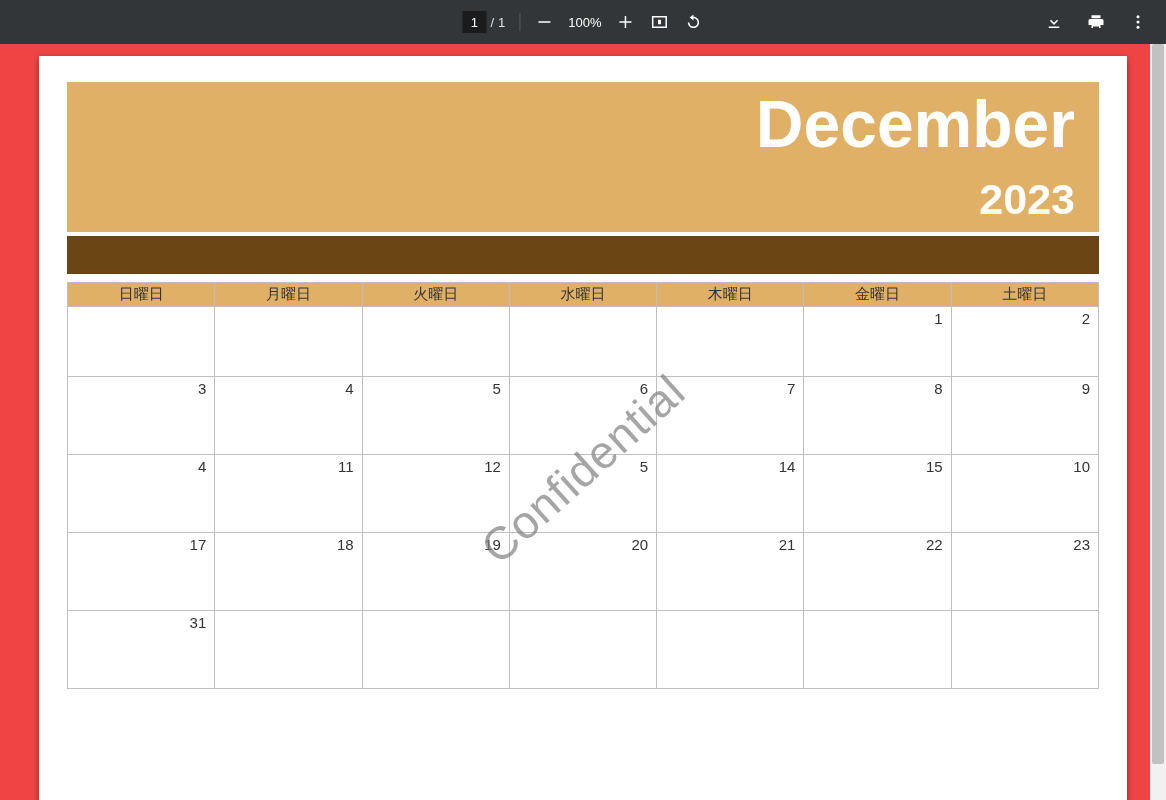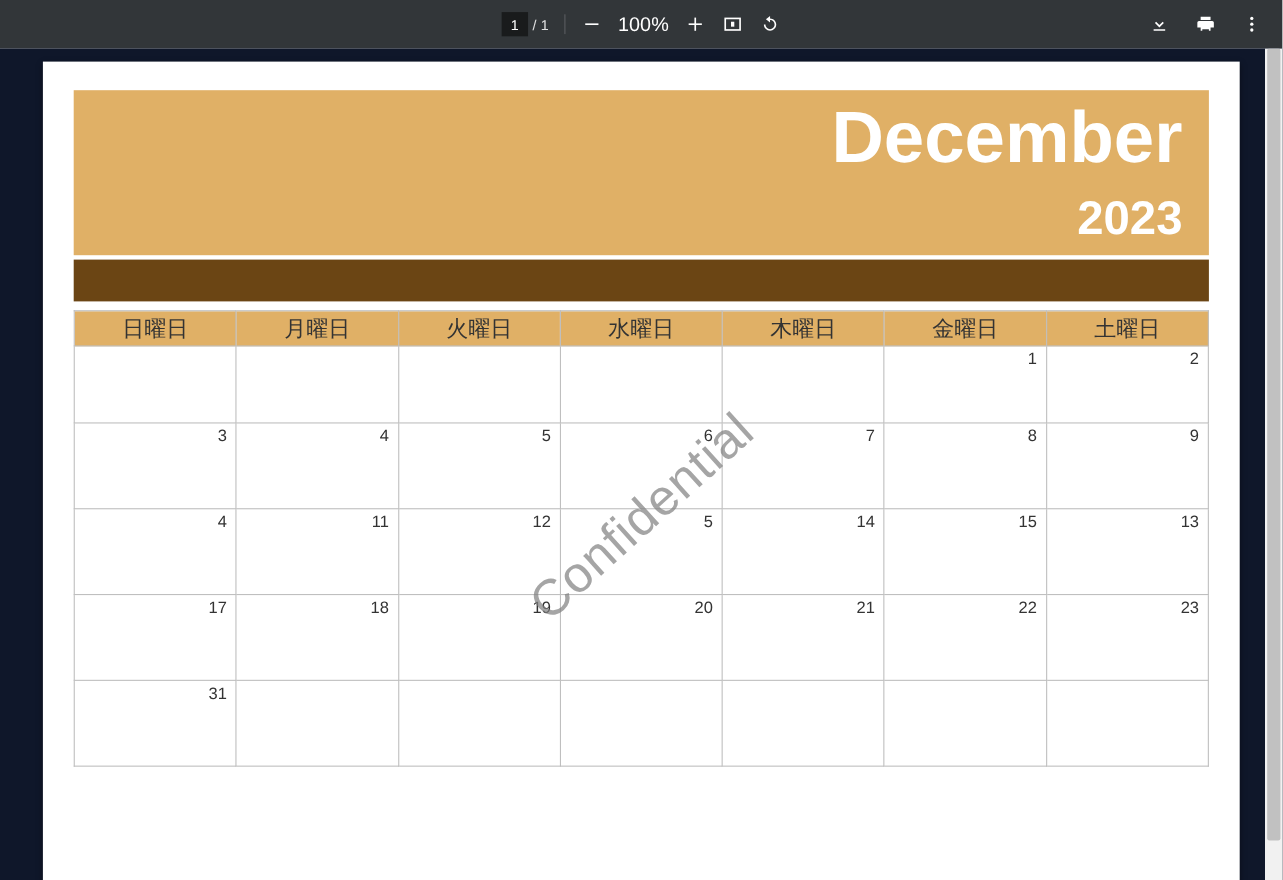--- a/index.html
+++ b/index.html
@@ -25,28 +25,28 @@
   }
   .toolbar .page-group { display: flex; align-items: center; gap: 4px; }
   .toolbar .page-input {
     width: 24px; height: 22px; background: #191b1c; color: #fff; text-align: center;
     border: none; font-size: 13px;
   }
   .toolbar .slash { opacity: .85; }
   .toolbar .total { opacity: .85; }
   .toolbar .vsep { width: 1px; height: 18px; background: #5a5d60; }
   .toolbar .zoom-group { display: flex; align-items: center; gap: 14px; }
-  .toolbar .zoom-label { font-size: 18px; }
+  .toolbar .zoom-label { font-size: 13px; }
   .toolbar .icon-btn { width: 20px; height: 20px; display:flex; align-items:center; justify-content:center; cursor:pointer; color:#fff; }
   .toolbar .icon-btn svg { width: 18px; height: 18px; fill: currentColor; }
   .toolbar .right { margin-left: auto; display:flex; align-items:center; gap:22px; padding-right:6px; }
   
   .viewport {
     height: calc(800px - 44px);
-    background: #0f172a;
+    background: #ef4444;
     position: relative;
     display: flex;
     justify-content: center;
     overflow: hidden;
   }
   .scrollbar {
     position: absolute; right: 0; top: 0; bottom: 0; width: 16px; background: #f1f1f1;
   }
   .scrollbar .thumb { position:absolute; left:2px; right:2px; top:0; height:720px; background:#c1c1c1; border-radius:2px; }
   .page {
@@ -66,21 +66,21 @@
     padding-right: 24px;
     display: flex; flex-direction: column; align-items: flex-end; justify-content: center;
   }
   .cal-header .month { color:#fff; font-weight:700; font-size:66px; line-height:1; }
   .cal-header .year  { color:#fff; font-weight:700; font-size:43px; margin-top:18px; }
   .brown-strip { height: 38px; background:#6b4514; margin-top:4px; }
   .gap-strip { height: 8px; }
   
   table.calendar { width:100%; border-collapse: collapse; table-layout: fixed; }
   table.calendar th {
-    background:#e0b066; color:#333; font-weight:400; font-size:20px;
+    background:#e0b066; color:#333; font-weight:400; font-size:15px;
     padding:2px 0; border:1px solid #bfbfbf; text-align:center;
   }
   table.calendar td {
     border:1px solid #bfbfbf; height:78px; vertical-align:top; text-align:right;
     padding:3px 8px; font-size:15px; color:#333; background:#fff;
   }
   table.calendar tbody tr:first-child td { height:70px; }
   
   .watermark {
     position:absolute; left:50%; top:53%; transform: translate(-50%,-50%) rotate(-42deg);
@@ -185,21 +185,21 @@
             <td>8</td>
             <td>9</td>
           </tr>
           <tr>
             <td>4</td>
             <td>11</td>
             <td>12</td>
             <td>5</td>
             <td>14</td>
             <td>15</td>
-            <td>13</td>
+            <td>10</td>
           </tr>
           <tr>
             <td>17</td>
             <td>18</td>
             <td>19</td>
             <td>20</td>
             <td>21</td>
             <td>22</td>
             <td>23</td>
           </tr>

